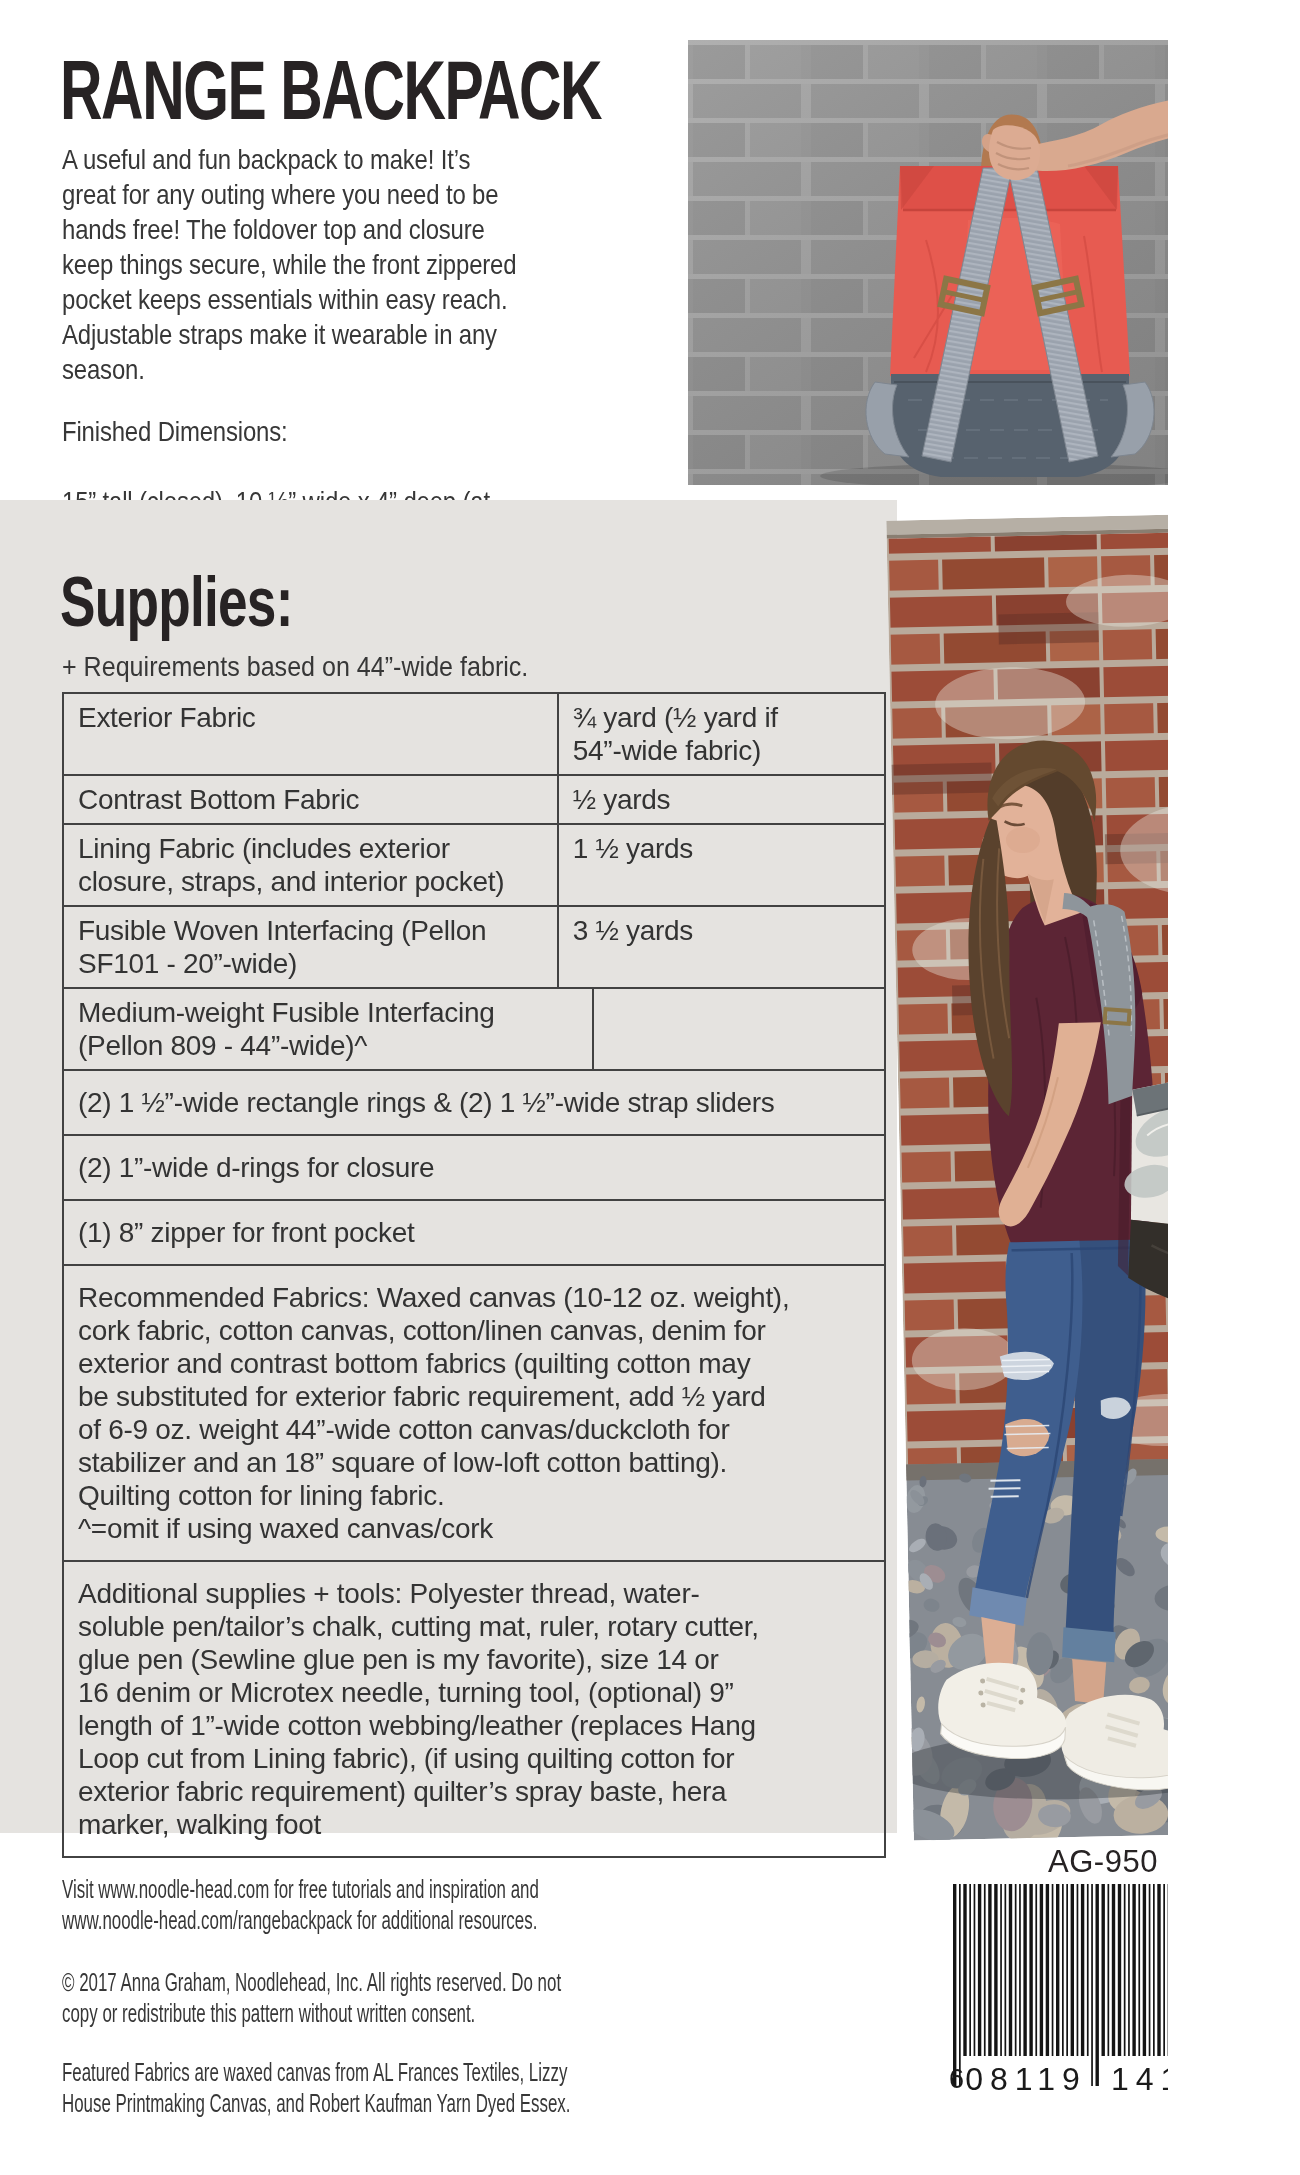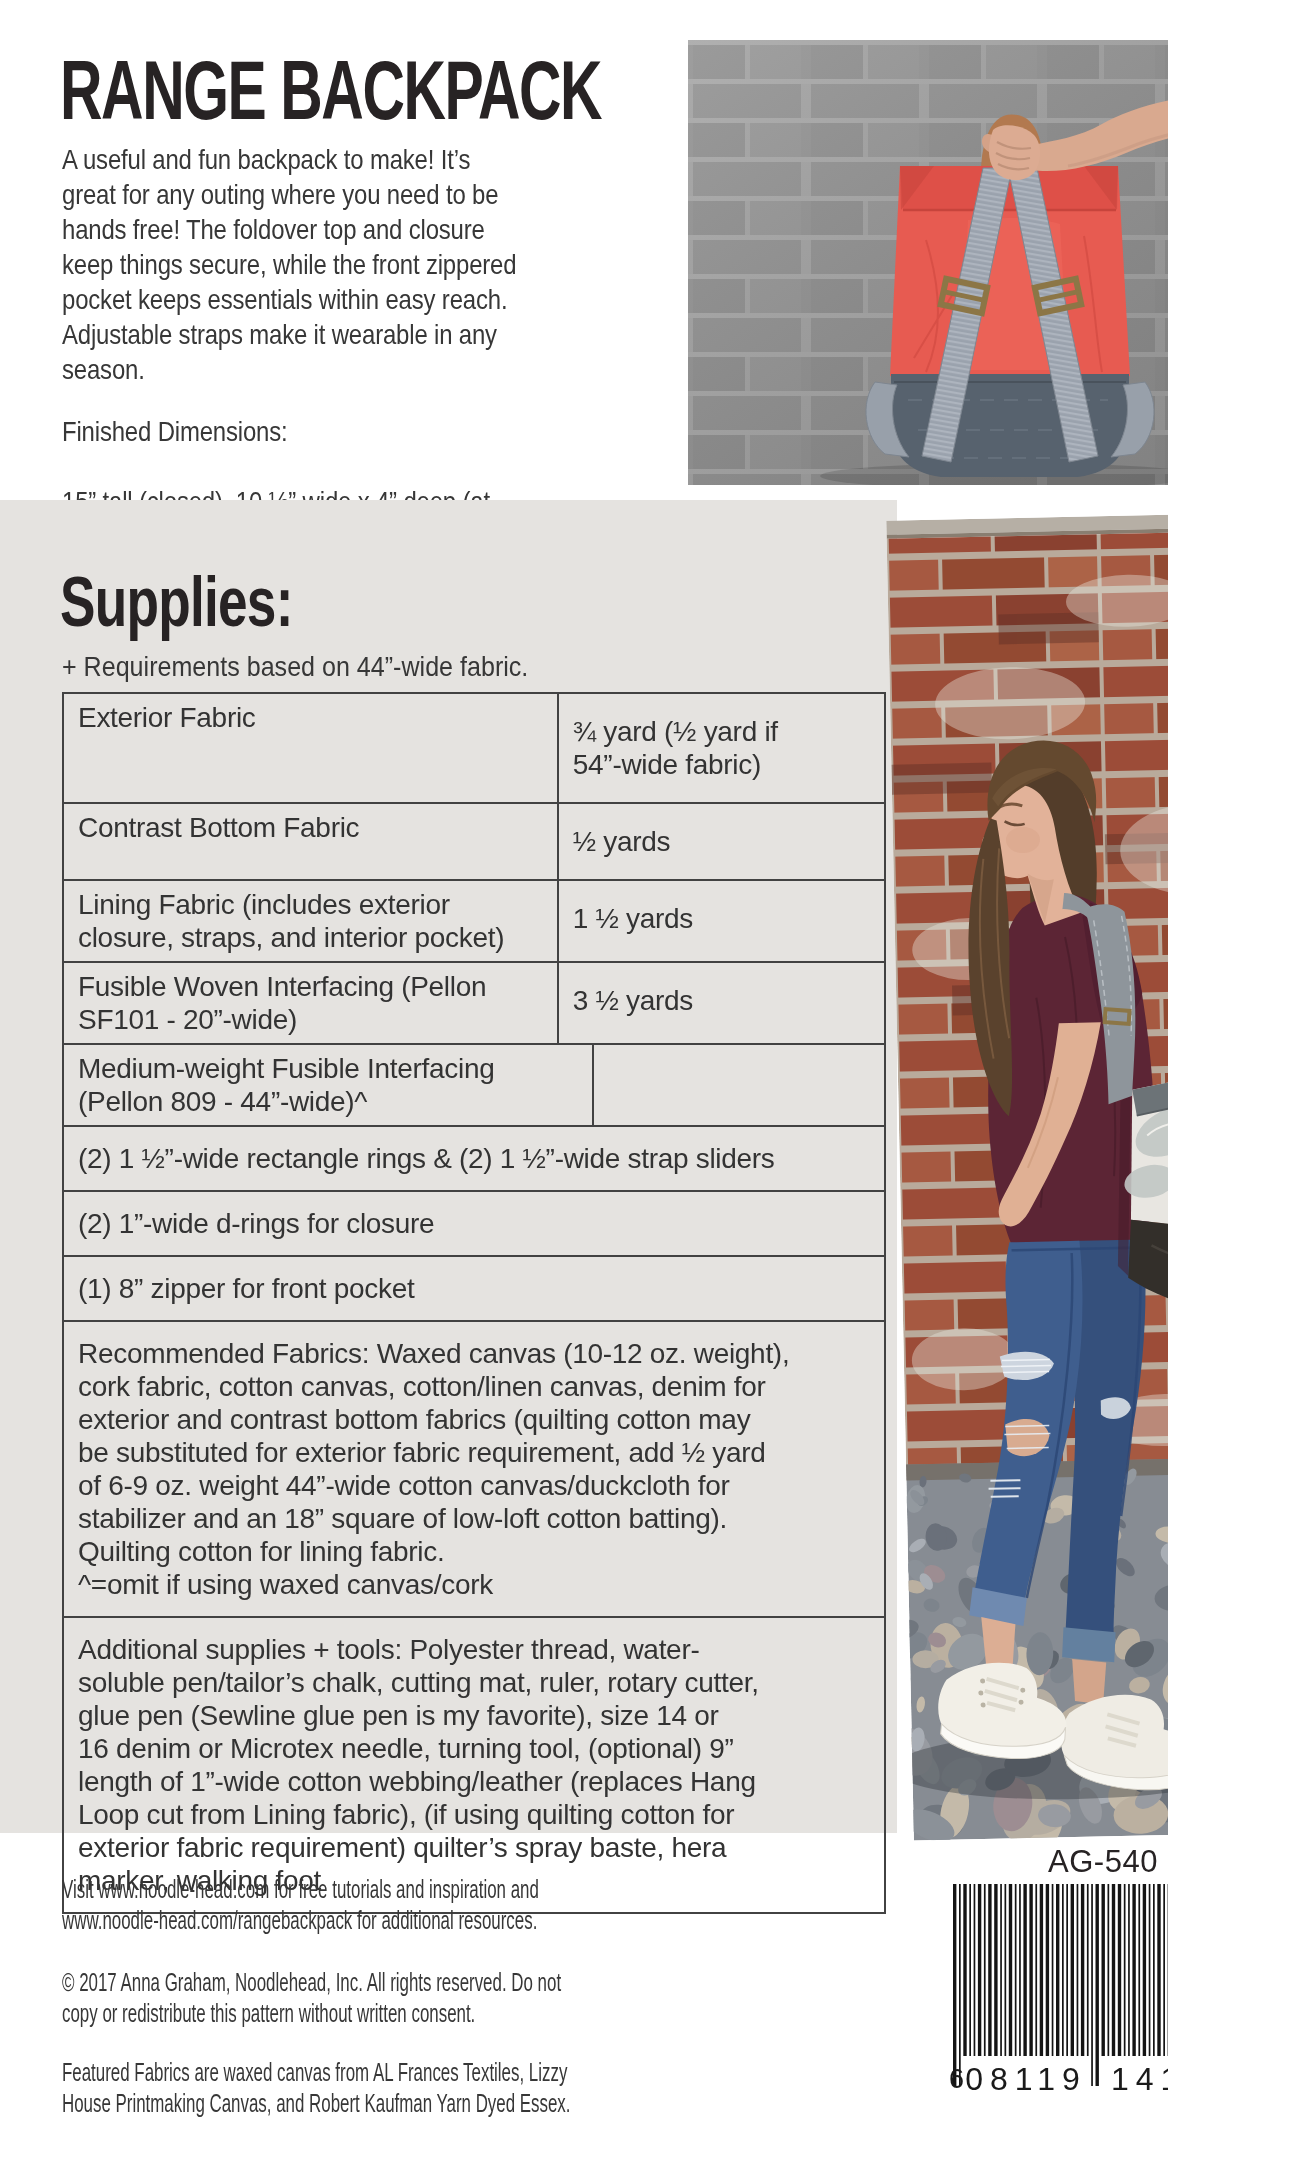--- a/index.html
+++ b/index.html
@@ -15,21 +15,21 @@
   .gray-panel{position:absolute;left:0;top:500px;width:897px;height:1333px;background:#e5e3e0;}
   .supplies-heading{position:absolute;left:60px;top:564px;font-size:70px;font-weight:bold;color:#272324;
         letter-spacing:-1px;white-space:nowrap;transform:scaleX(.76);transform-origin:0 0;line-height:1.1;}
   .supplies-note{position:absolute;left:62px;top:650px;font-size:28.5px;white-space:nowrap;
         transform:scaleX(.88);transform-origin:0 0;}
   .supplies-table{position:absolute;left:62px;top:692px;width:820px;border:2px solid #424242;
         font-size:28px;line-height:33px;letter-spacing:-.3px;color:#333;}
   .srow{display:flex;border-top:2px solid #424242;}
   .srow:first-child{border-top:none;}
   .cell-item{width:61%;padding:7px 14px;border-right:2px solid #424242;white-space:pre-line;}
-  .cell-amount{width:39%;padding:21px 14px;white-space:pre-line;}
+  .cell-amount{width:39%;padding:7px 14px;white-space:pre-line;}
   .cell-full{width:100%;padding:15px 14px;white-space:pre-line;}
   .photo{position:absolute;overflow:hidden;}
   .photo-top{left:688px;top:40px;width:612px;height:445px;}
   .photo-main{left:900px;top:512px;width:410px;height:1320px;transform:rotate(-1.2deg);transform-origin:100% 50%;}
   .fp{position:absolute;left:62px;width:900px;font-size:26px;line-height:31px;
         transform:scaleX(.65);transform-origin:0 0;white-space:pre-line;color:#373737;}
   .fp1{top:1874px;} .fp2{top:1967px;} .fp3{top:2057px;}
   .product-code{position:absolute;left:947px;top:1844px;width:312px;text-align:center;
         font-size:31px;color:#272324;letter-spacing:.5px;}
   .barcode{position:absolute;left:947px;top:1884px;width:312px;height:250px;}
@@ -474,21 +474,21 @@
     </svg>
   </div>
 
   <div class="fp fp1">Visit www.noodle-head.com for free tutorials and inspiration and
 www.noodle-head.com/rangebackpack for additional resources.</div>
   <div class="fp fp2">© 2017 Anna Graham, Noodlehead, Inc. All rights reserved. Do not
 copy or redistribute this pattern without written consent.</div>
   <div class="fp fp3">Featured Fabrics are waxed canvas from AL Frances Textiles, Lizzy
 House Printmaking Canvas, and Robert Kaufman Yarn Dyed Essex.</div>
 
-  <div class="product-code">AG-540</div>
+  <div class="product-code">AG-950</div>
   <div class="barcode">
     <svg width="312" height="250" viewBox="0 0 312 250" font-family="Liberation Sans, sans-serif">
       <g id="bars">
           <rect x="6.00" y="0" width="3.40" height="202" fill="#141414"></rect>
           <rect x="12.00" y="0" width="1.70" height="202" fill="#141414"></rect>
           <rect x="16.30" y="0" width="3.40" height="172" fill="#141414"></rect>
           <rect x="22.30" y="0" width="1.70" height="172" fill="#141414"></rect>
           <rect x="26.60" y="0" width="1.70" height="172" fill="#141414"></rect>
           <rect x="30.90" y="0" width="3.40" height="172" fill="#141414"></rect>
           <rect x="36.90" y="0" width="1.70" height="172" fill="#141414"></rect>

